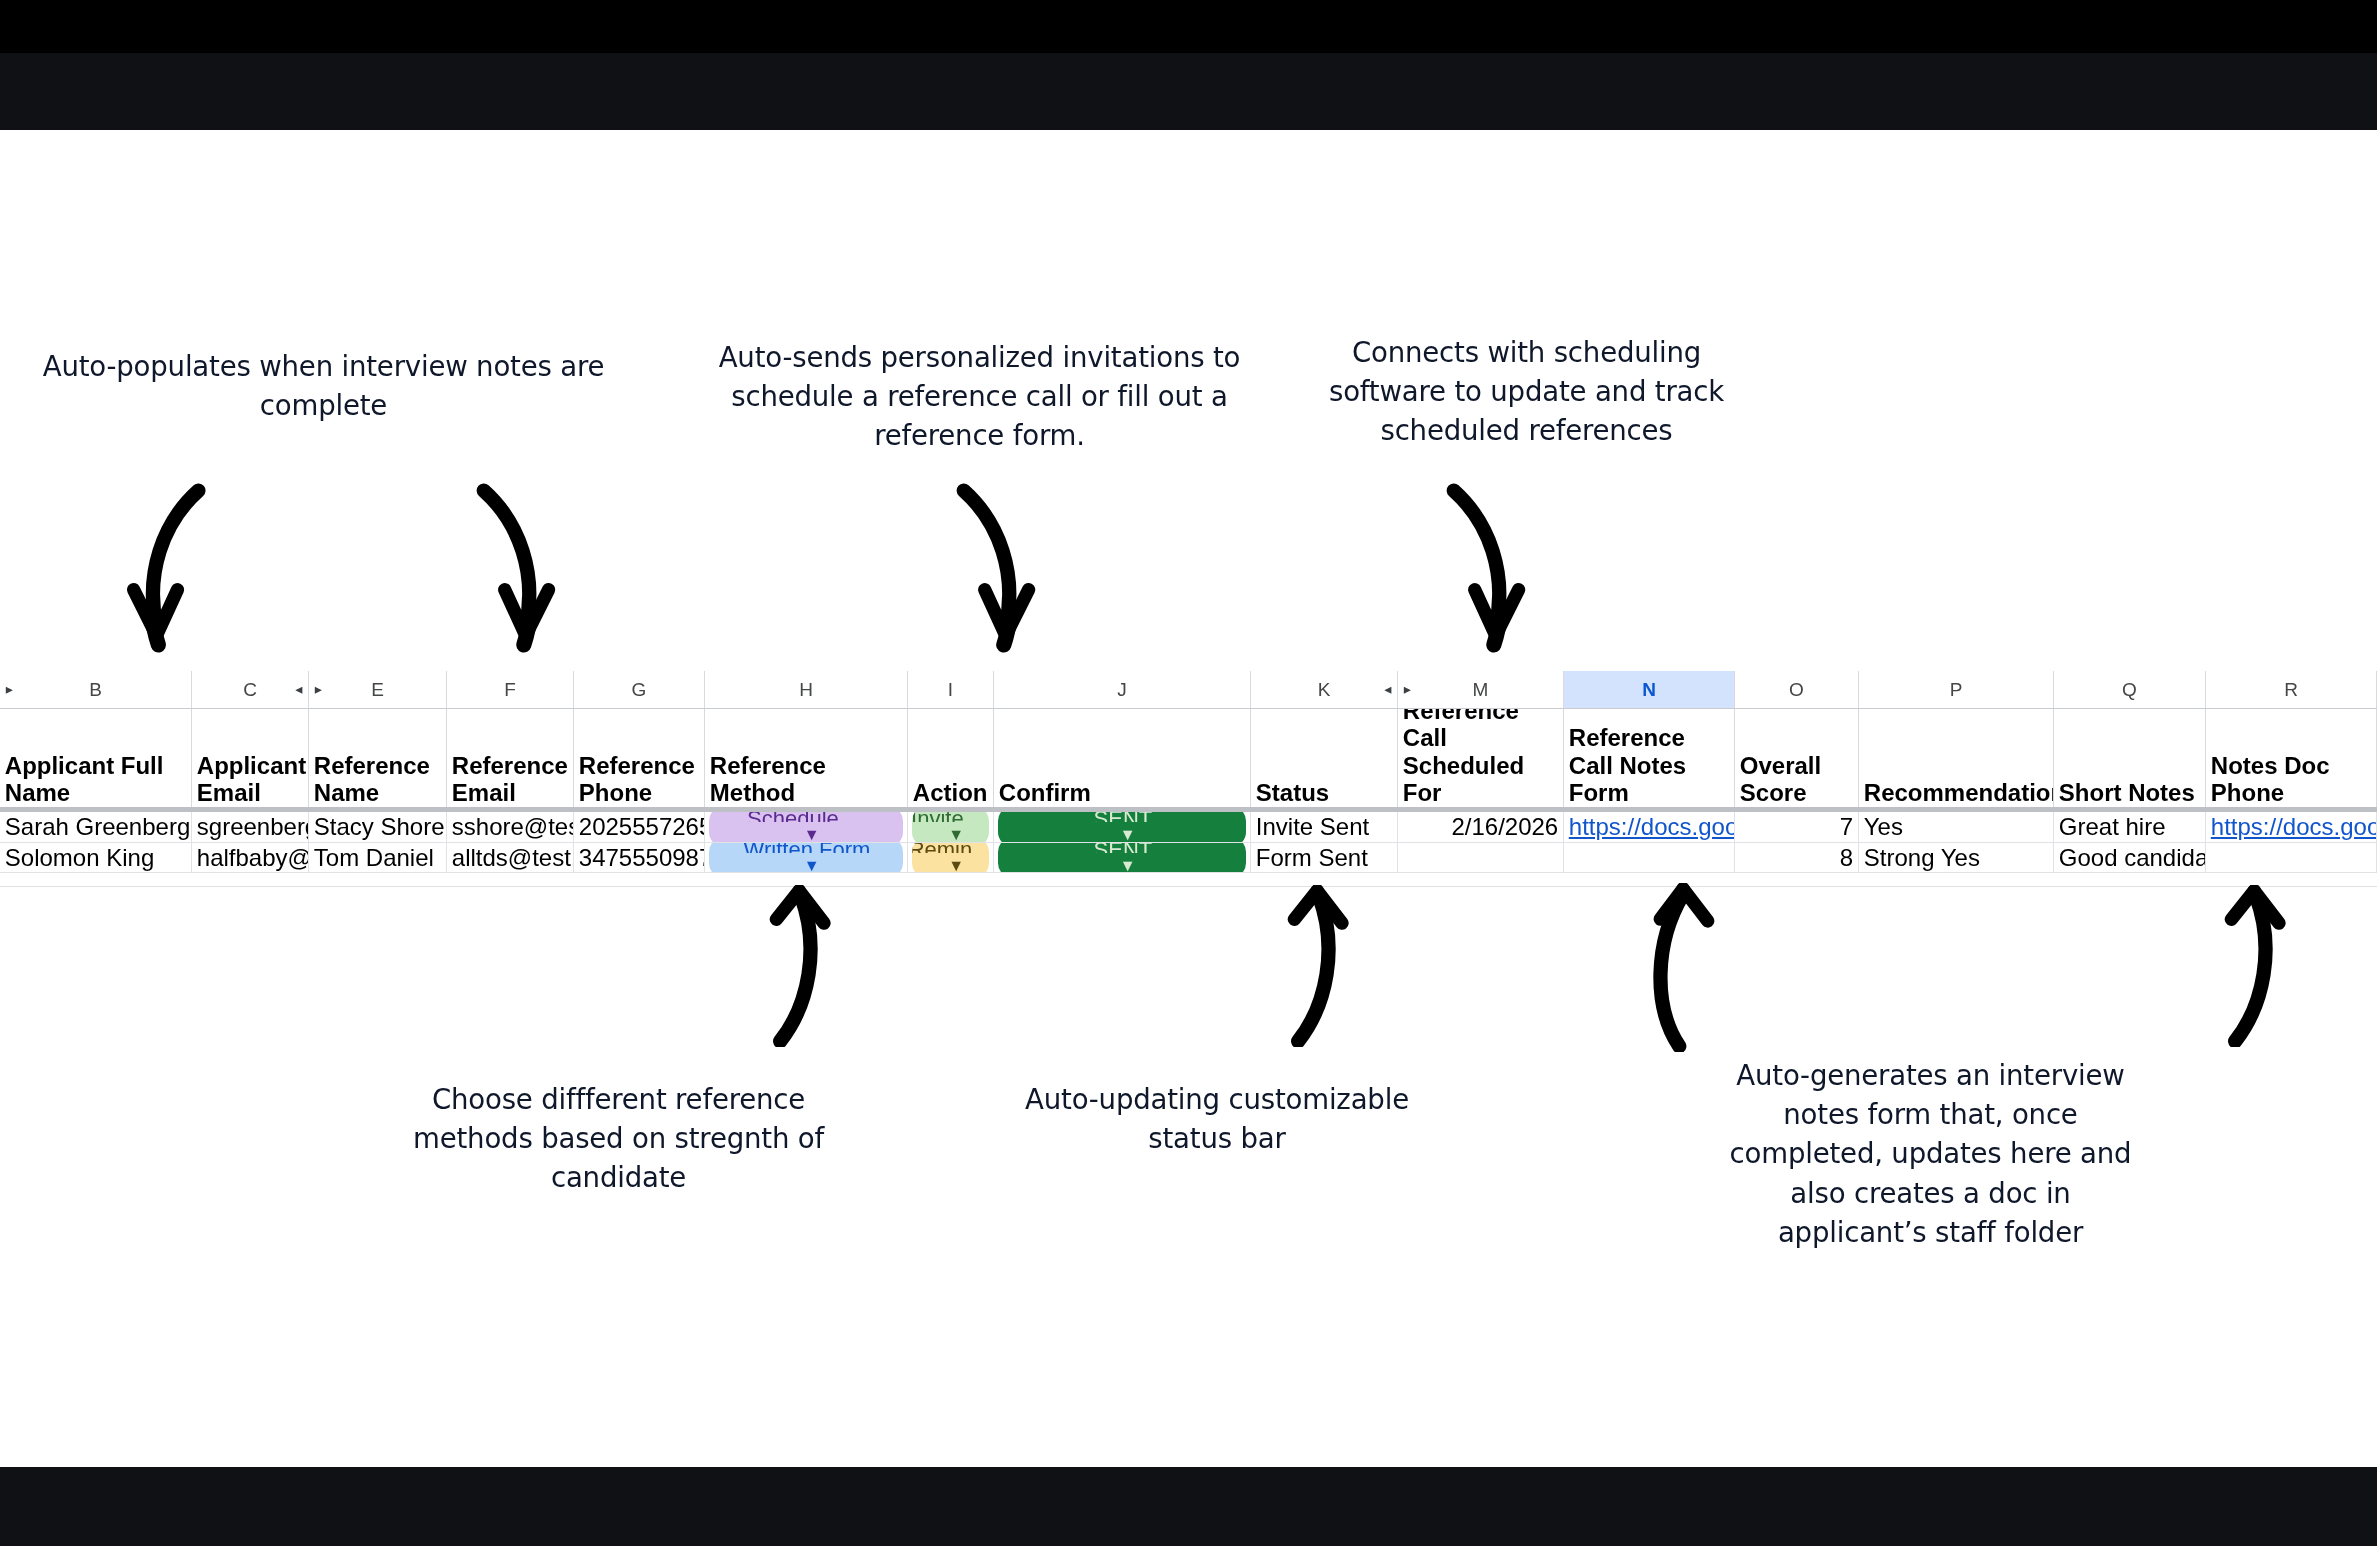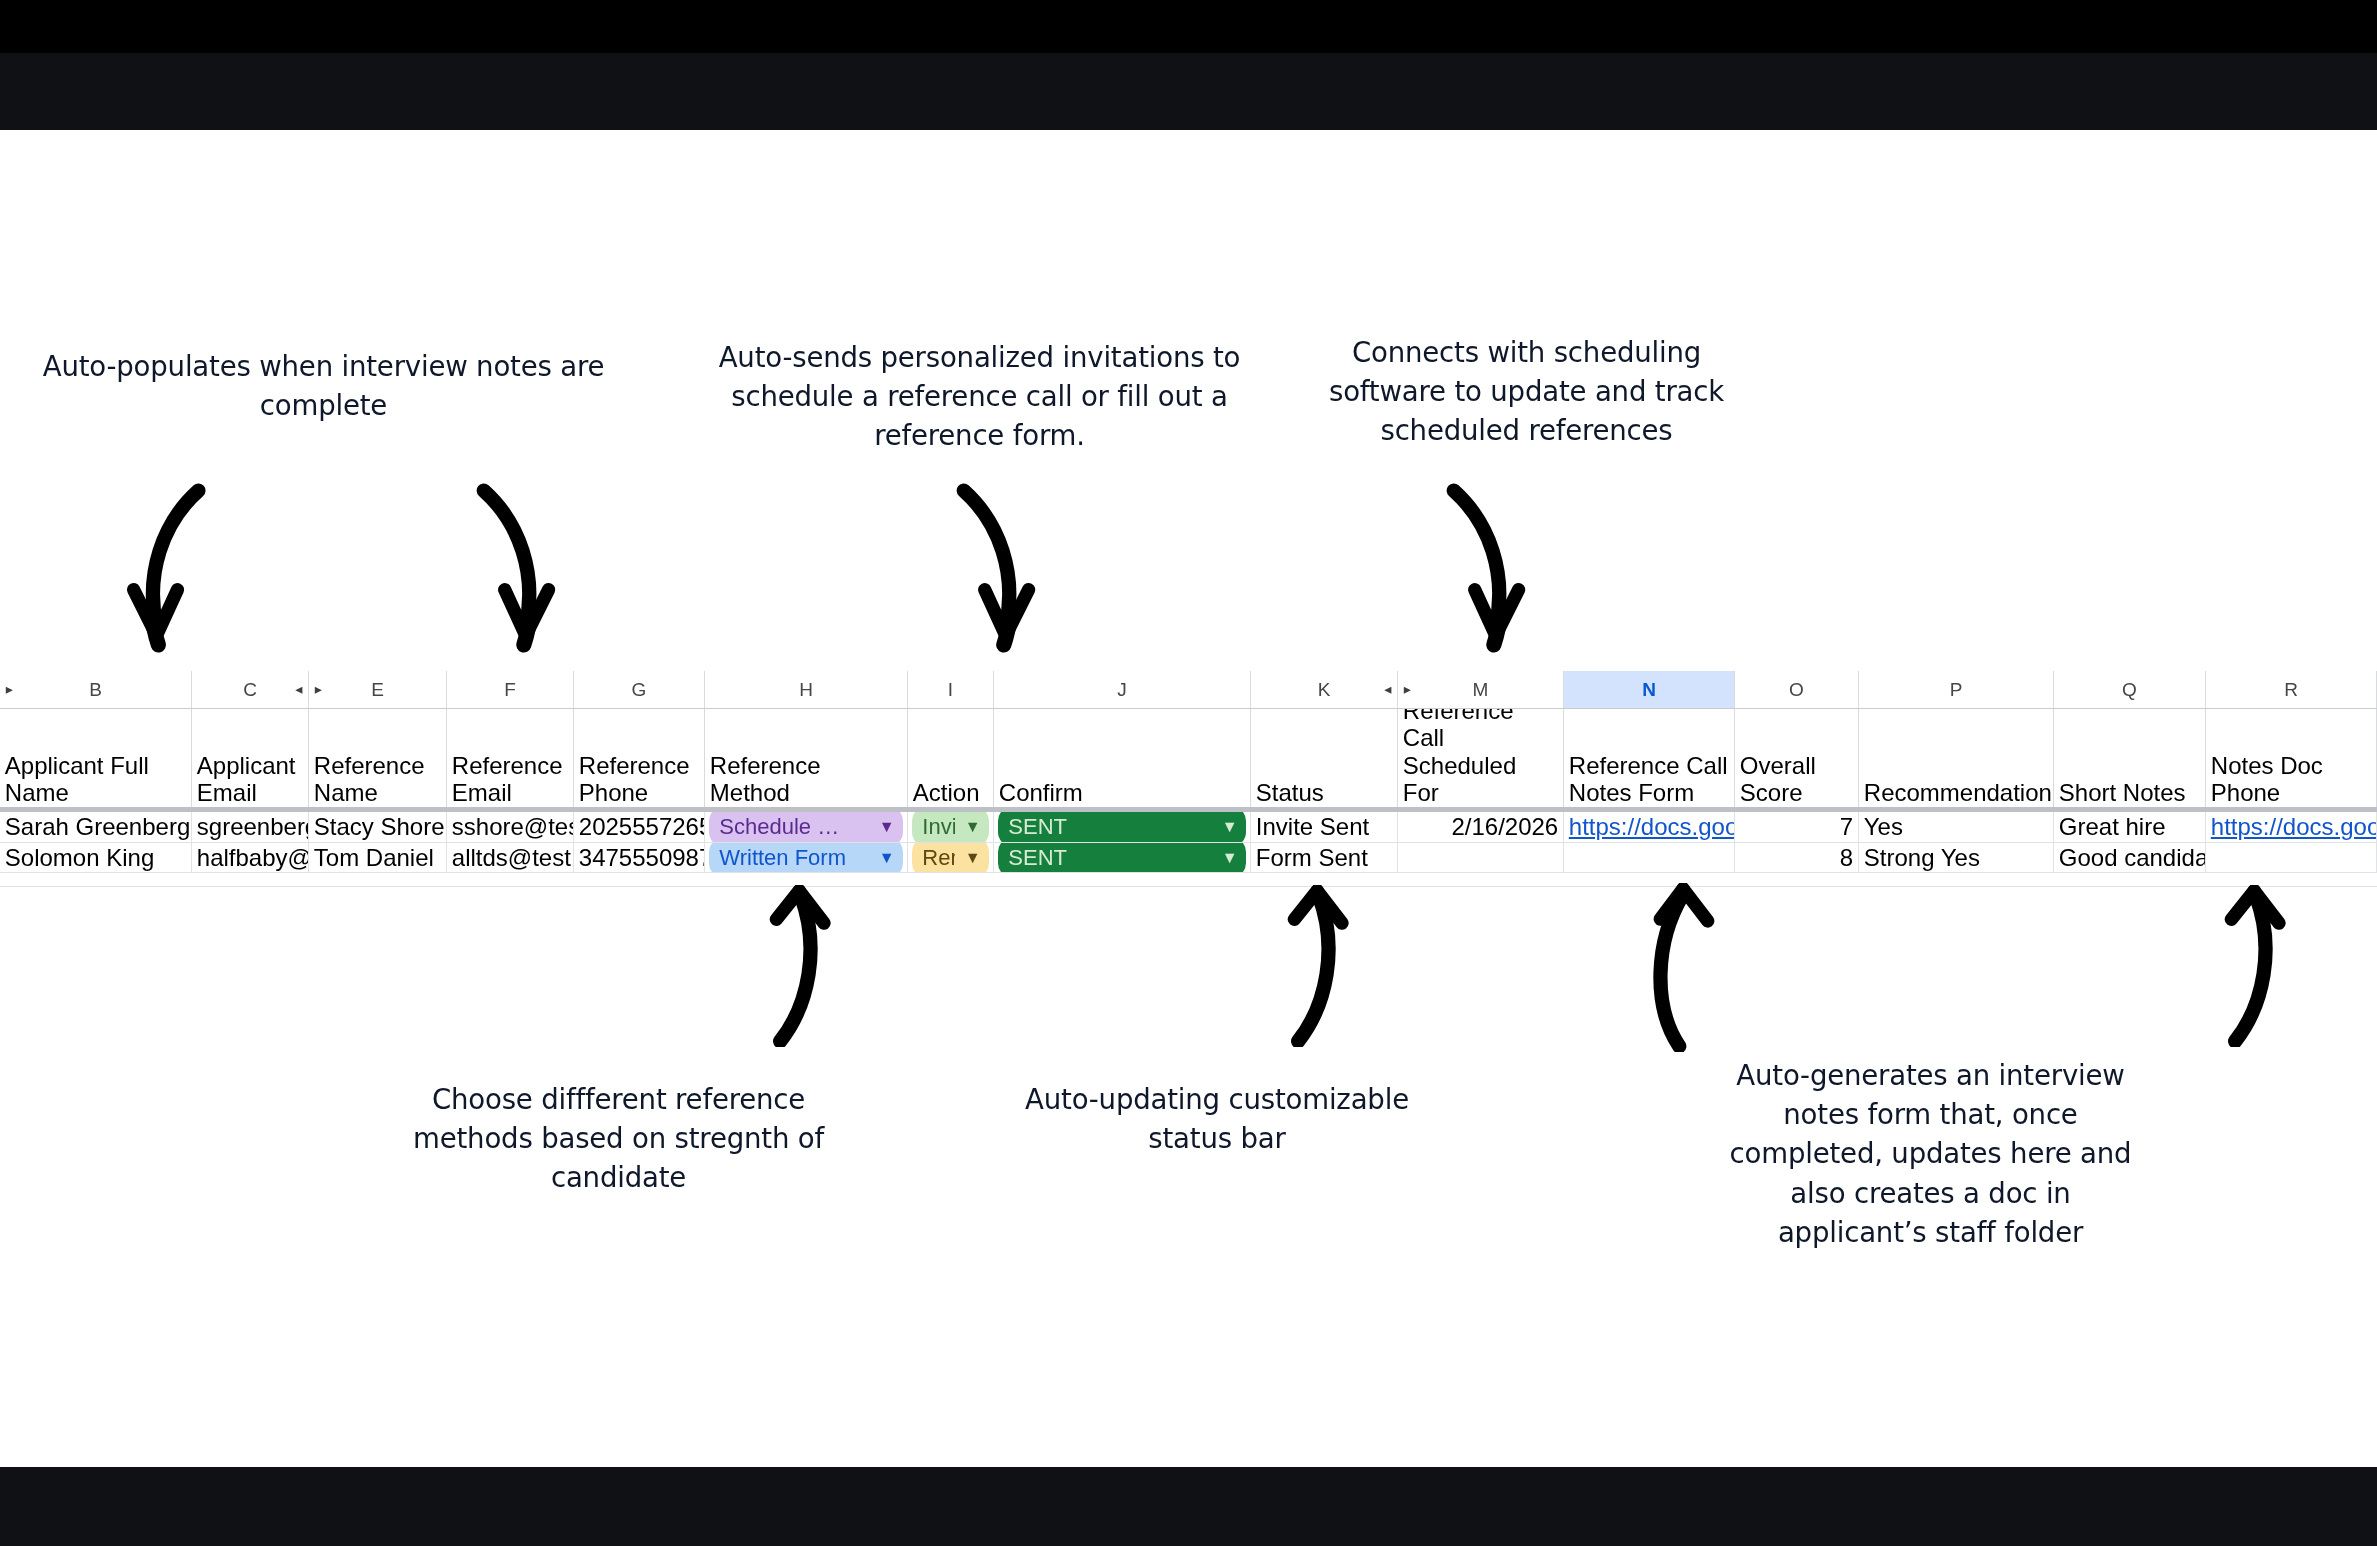--- a/index.html
+++ b/index.html
@@ -49,21 +49,21 @@
   .colhead.sel{background:#d3e2fd;color:#0b57d0;font-weight:bold;}
   .tri{position:absolute;font-size:14.3px;color:#3c4043;line-height:1;}
   .tri.left{left:5.7px;}
   .tri.right{right:5.7px;}
 
   .hdr-row{height:98px;border-bottom:5.7px solid #bdc1c6;}
   .hcell{
     box-sizing:border-box;
     border-right:1px solid #d8dadd;
     padding:3.8px 4.8px 0 4.8px;
-    font-size:24px;font-weight:normal;color:#000;
+    font-size:24px;font-weight:bold;color:#000;
     line-height:1.15;
     display:flex;align-items:flex-end;
     height:98px;
     overflow:hidden;
     background:#fff;
   }
 
   .data-row{height:29.5px;border-bottom:1px solid #e0e2e5;}
   .cell{
     box-sizing:border-box;
@@ -84,20 +84,21 @@
     display:inline-flex;align-items:center;justify-content:space-between;
     border-radius:15px;
     height:41px;
     padding:0 8.6px 0 10.5px;
     font-size:22px;
     line-height:25px;
     max-width:100%;
     box-sizing:border-box;
     overflow:hidden;
     white-space:nowrap;
+    flex-direction:column;
   }
   .chip .cap{overflow:hidden;text-overflow:clip;}
   .chip .car{margin-left:9.5px;font-size:16px;line-height:25px;}
   .chip.purple{background:#d9c2f0;color:#5b2a91;width:100%;}
   .chip.blue{background:#b6d7f7;color:#1155cc;width:100%;}
   .chip.greenlt{background:#c6e8c0;color:#2d6b33;width:100%;}
   .chip.amber{background:#fbe2a0;color:#5c4a10;width:100%;}
   .chip.greendk{background:#15803d;color:#d9ead3;width:100%;}
 
   .sheet-bottom-strip{height:13.3px;background:#ffffff;border-bottom:1px solid #e0e2e5;width:2378px;}

